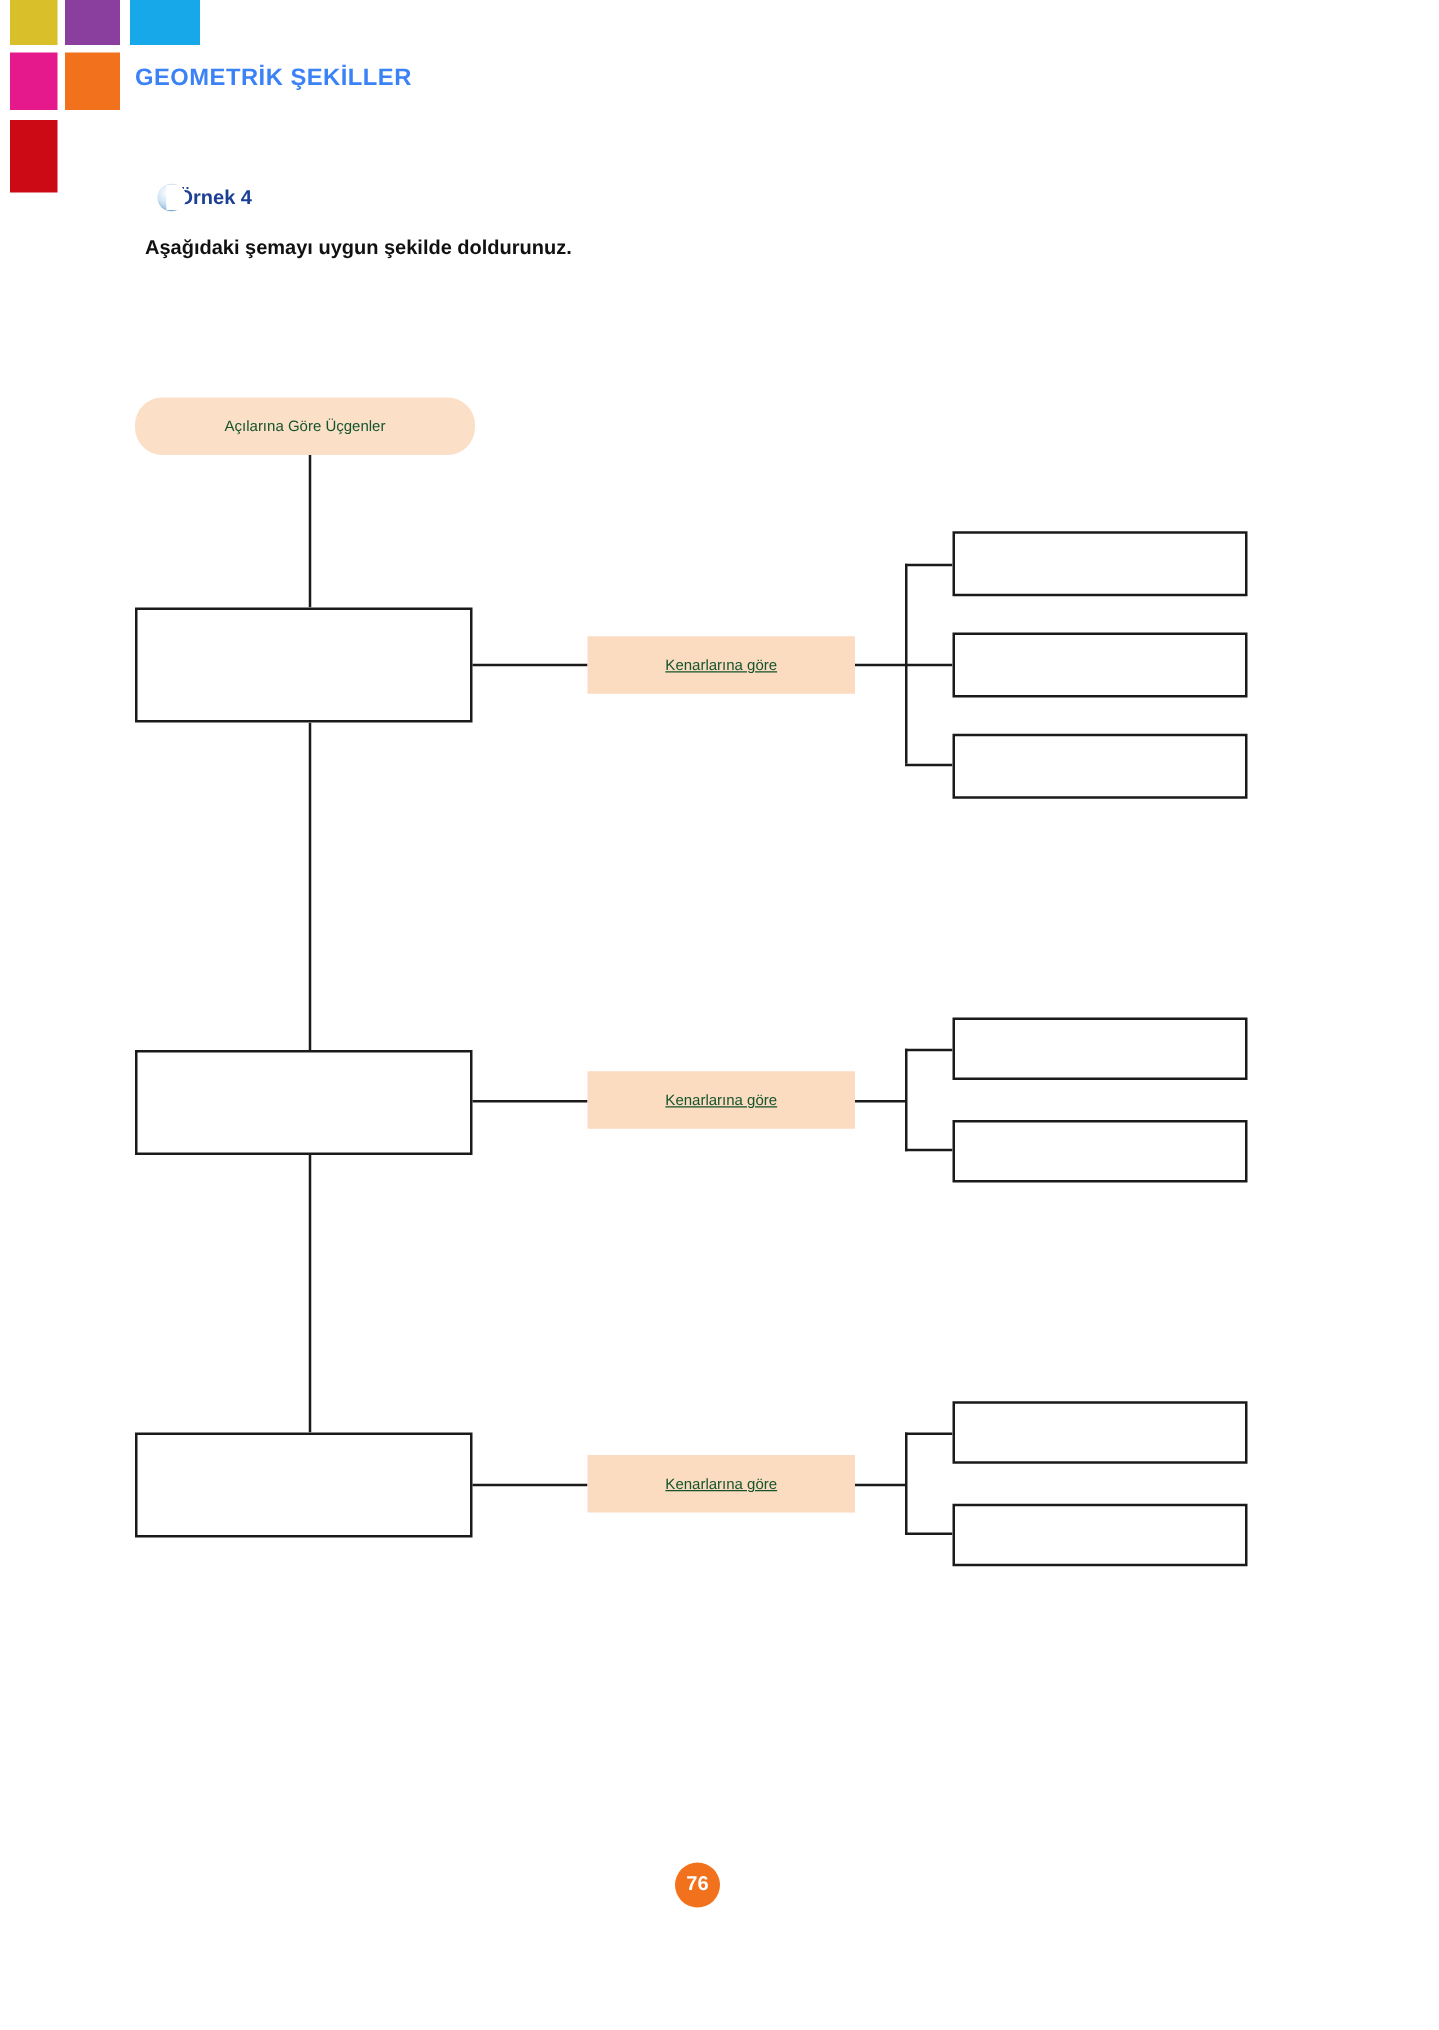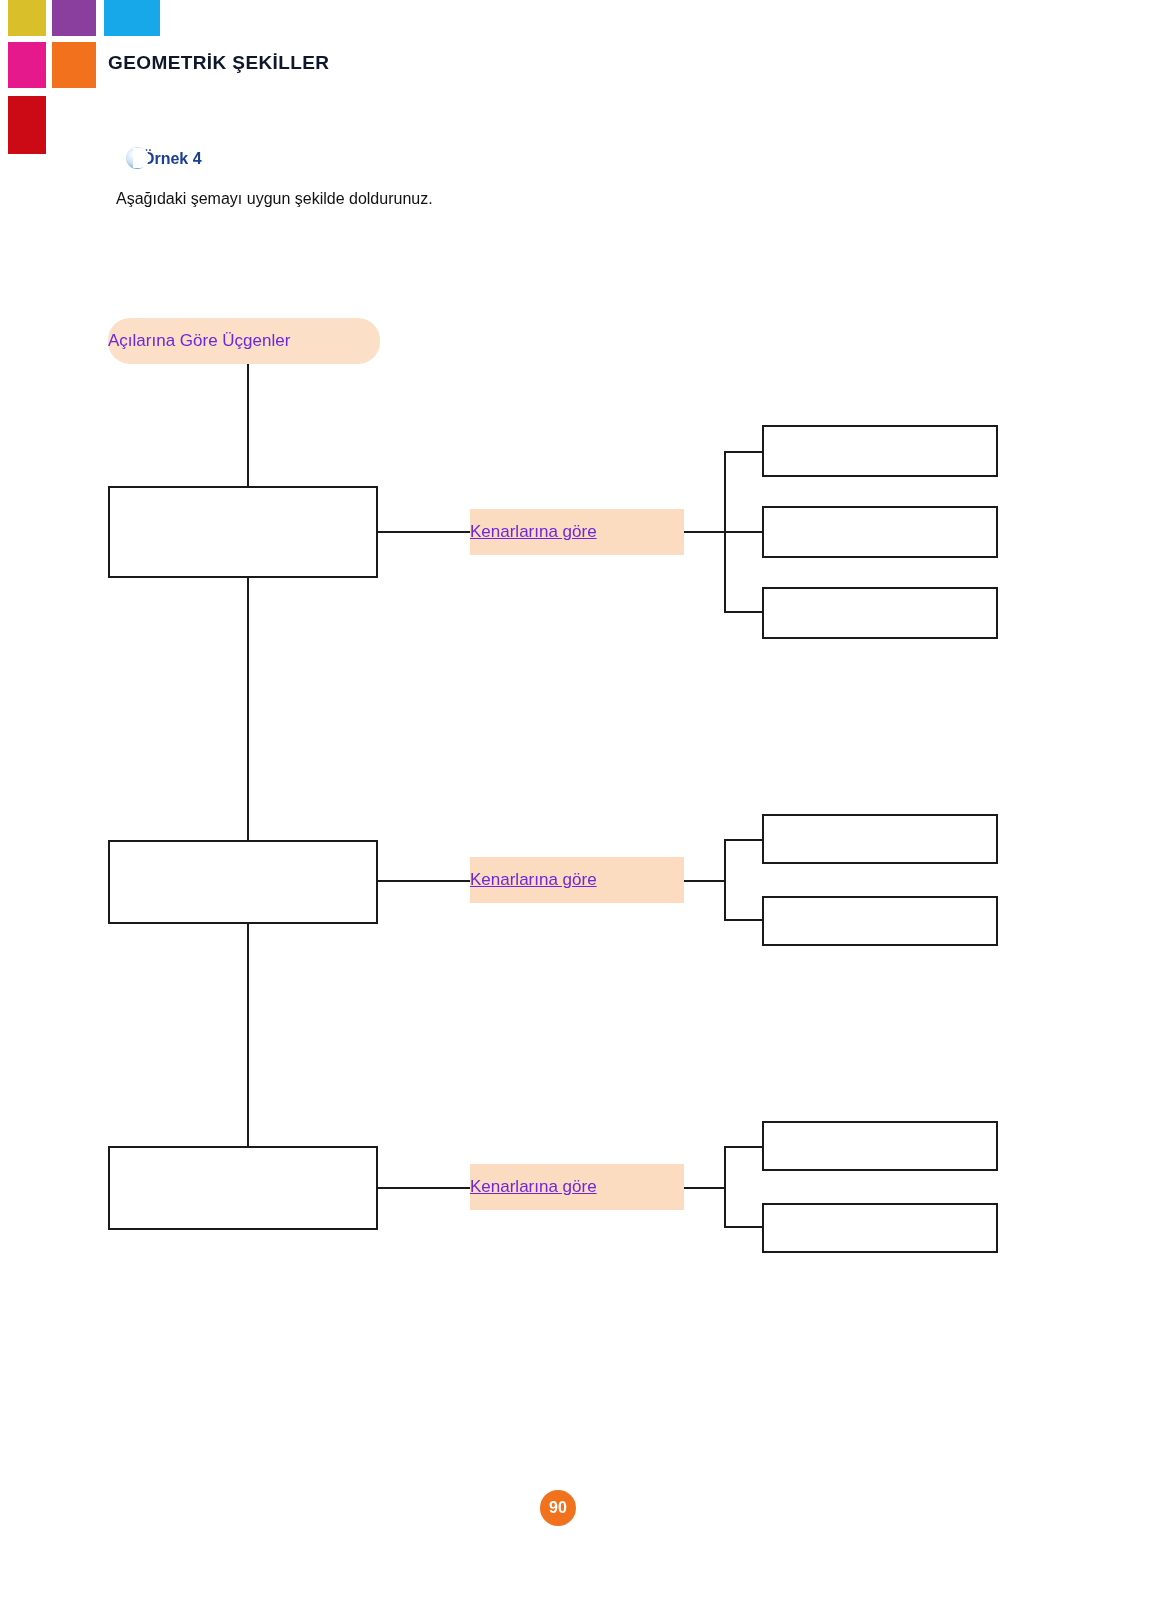--- a/index.html
+++ b/index.html
@@ -34,21 +34,21 @@
   .cb-red     { left: 8px;   top: 96px;  width: 38px; height: 58px; background: #cc0a16; }
 
   
   .page-header {
     position: absolute;
     left: 108px;
     top: 52px;
     font-size: 19px;
     font-weight: bold;
     letter-spacing: 0.4px;
-    color: #0f172a;
+    color: #3b82f6;
     text-align: center;
   }
 
   
   .example-block {
     position: absolute;
     left: 112px;
     top: 145px;
   }
   .example-badge {
@@ -78,40 +78,40 @@
     width: 16px;
     height: 20px;
     background: #ffffff;
     border-radius: 0 50% 50% 0;
   }
   .example-instruction {
     position: absolute;
     left: 116px;
     top: 190px;
     font-size: 16px;
-    font-weight: normal;
+    font-weight: bold;
     color: #111111;
   }
 
   
   .diagram {
     position: absolute;
     left: 0;
     top: 0;
     width: 1151px;
     height: 1624px;
   }
   .node {
     position: absolute;
     box-sizing: border-box;
     display: flex;
     align-items: center;
-    justify-content: flex-start;
-    font-size: 17px;
-    color: #6d28d9;
+    justify-content: center;
+    font-size: 12px;
+    color: #14532d;
   }
   .node-round {
     background: #fbe0c7;
     border-radius: 22px;
   }
   .node-tint {
     background: #fbdcc1;
     text-decoration: underline;
   }
   .node-empty {
@@ -230,13 +230,13 @@
 
   <div class="node node-empty" style="left:762px; top:1121px; width:236px; height:50px;">
     <span></span>
   </div>
   <div class="node node-empty" style="left:762px; top:1203px; width:236px; height:50px;">
     <span></span>
   </div>
 
 </div>
 
-<div class="page-number">90</div>
+<div class="page-number">76</div>
 
 </body></html>

